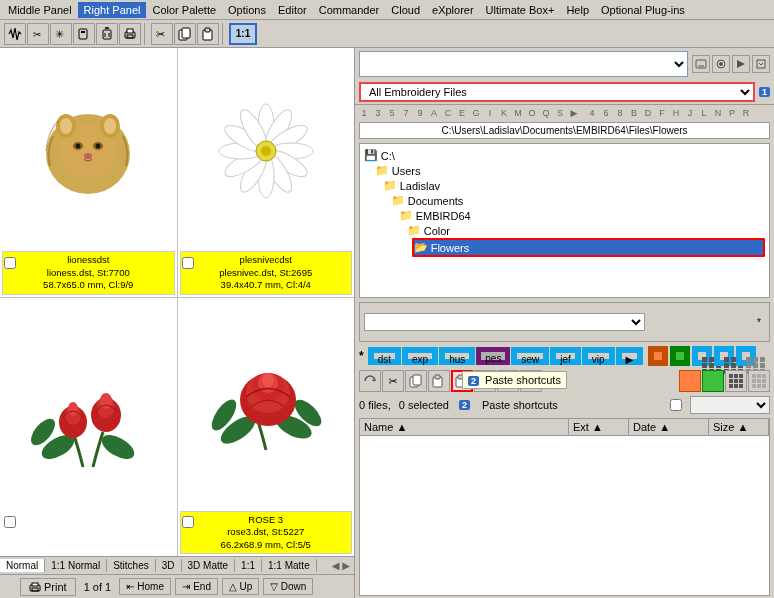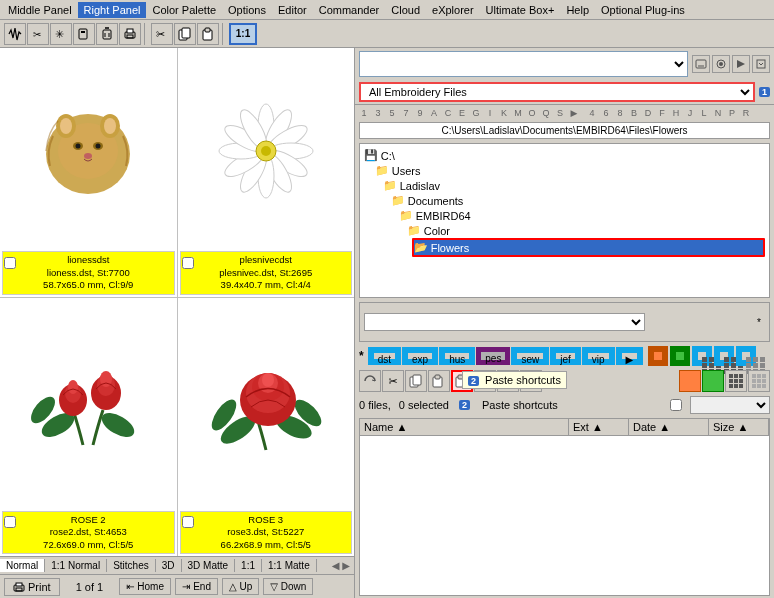--- a/index.html
+++ b/index.html
@@ -28,23 +28,23 @@
     .embroidery-cell .cell-image { flex: 1; display: flex; align-items: center; justify-content: center; width: 100%; }
     .embroidery-cell .cell-info { background: #ffff00; width: 100%; text-align: center; padding: 2px 0; font-size: 9.5px; line-height: 1.3; border: 1px solid #ccc; }
     .cell-checkbox { position: absolute; bottom: 28px; left: 4px; width: 12px; height: 12px; }
     
     
     .bottom-tabs { height: 18px; background: #d4d0c8; display: flex; align-items: center; border-top: 1px solid #999; font-size: 10px; overflow: hidden; }
     .tab-item { padding: 1px 6px; border-right: 1px solid #999; cursor: pointer; white-space: nowrap; }
     .tab-item.active { background: white; }
     
     
-    .bottom-bar { height: 24px; background: #d4d0c8; display: flex; align-items: center; border-top: 1px solid #999; padding: 0 4px; gap: 4px; }
+    .bottom-bar { height: 24px; background: #d4d0c8; display: flex; align-items: center; border-top: 1px solid #999; padding: 0 20px; gap: 4px; }
     .bottom-btn { background: #d4d0c8; border: 1px solid #999; padding: 2px 8px; cursor: pointer; font-size: 11px; display: flex; align-items: center; gap: 3px; }
-    .page-info { font-size: 11px; margin: 0 12px; }
+    .page-info { font-size: 11px; margin: 0 4px; }
     .nav-btn { padding: 2px 6px; border: 1px solid #999; background: #d4d0c8; cursor: pointer; font-size: 10px; display: flex; align-items: center; gap: 2px; }
     
     
     .right-panel { flex: 1; display: flex; flex-direction: column; background: #d4d0c8; }
     
     
     .drive-selector { display: flex; align-items: center; padding: 3px 4px; gap: 4px; }
     .drive-dropdown { flex: 1; height: 20px; border: 1px solid #7f9db9; background: white; font-size: 10px; padding: 12px 4px; }
     .drive-icons { display: flex; gap: 2px; }
     .drive-icon-btn { width: 18px; height: 18px; background: #d4d0c8; border: 1px solid #999; display: flex; align-items: center; justify-content: center; cursor: pointer; font-size: 9px; }
@@ -268,25 +268,20 @@
             <ellipse cx="55" cy="42" rx="5" ry="7" fill="#e04040"></ellipse>
             <path d="M45 50 Q55 38 65 50" stroke="#a01010" stroke-width="1" fill="none"></path>
 
             <ellipse cx="88" cy="48" rx="15" ry="17" fill="#c02020"></ellipse>
             <ellipse cx="88" cy="40" rx="9" ry="11" fill="#d03030"></ellipse>
             <ellipse cx="88" cy="34" rx="6" ry="8" fill="#e04040"></ellipse>
             <path d="M78 44 Q88 32 98 44" stroke="#a01010" stroke-width="1" fill="none"></path>
           </svg>
         </div>
         <input type="checkbox" class="cell-checkbox" style="">
-        <div class="cell-info">
-          <div>ROSE 2</div>
-          <div>rose2.dst, St:4653</div>
-          <div>72.6x69.0 mm, Cl:5/5</div>
-        </div>
       </div>
 
       <div class="embroidery-cell" style="cursor:pointer;">
         <div class="cell-image">
           <svg width="140" height="120" viewBox="0 0 140 120">
 
             <path d="M70 105 Q65 85 60 70" stroke="#2a6020" stroke-width="3" fill="none"></path>
 
             <ellipse cx="42" cy="85" rx="20" ry="9" fill="#2a7030" transform="rotate(-35 42 85)"></ellipse>
             <ellipse cx="28" cy="70" rx="18" ry="8" fill="#2a7030" transform="rotate(-55 28 70)"></ellipse>

